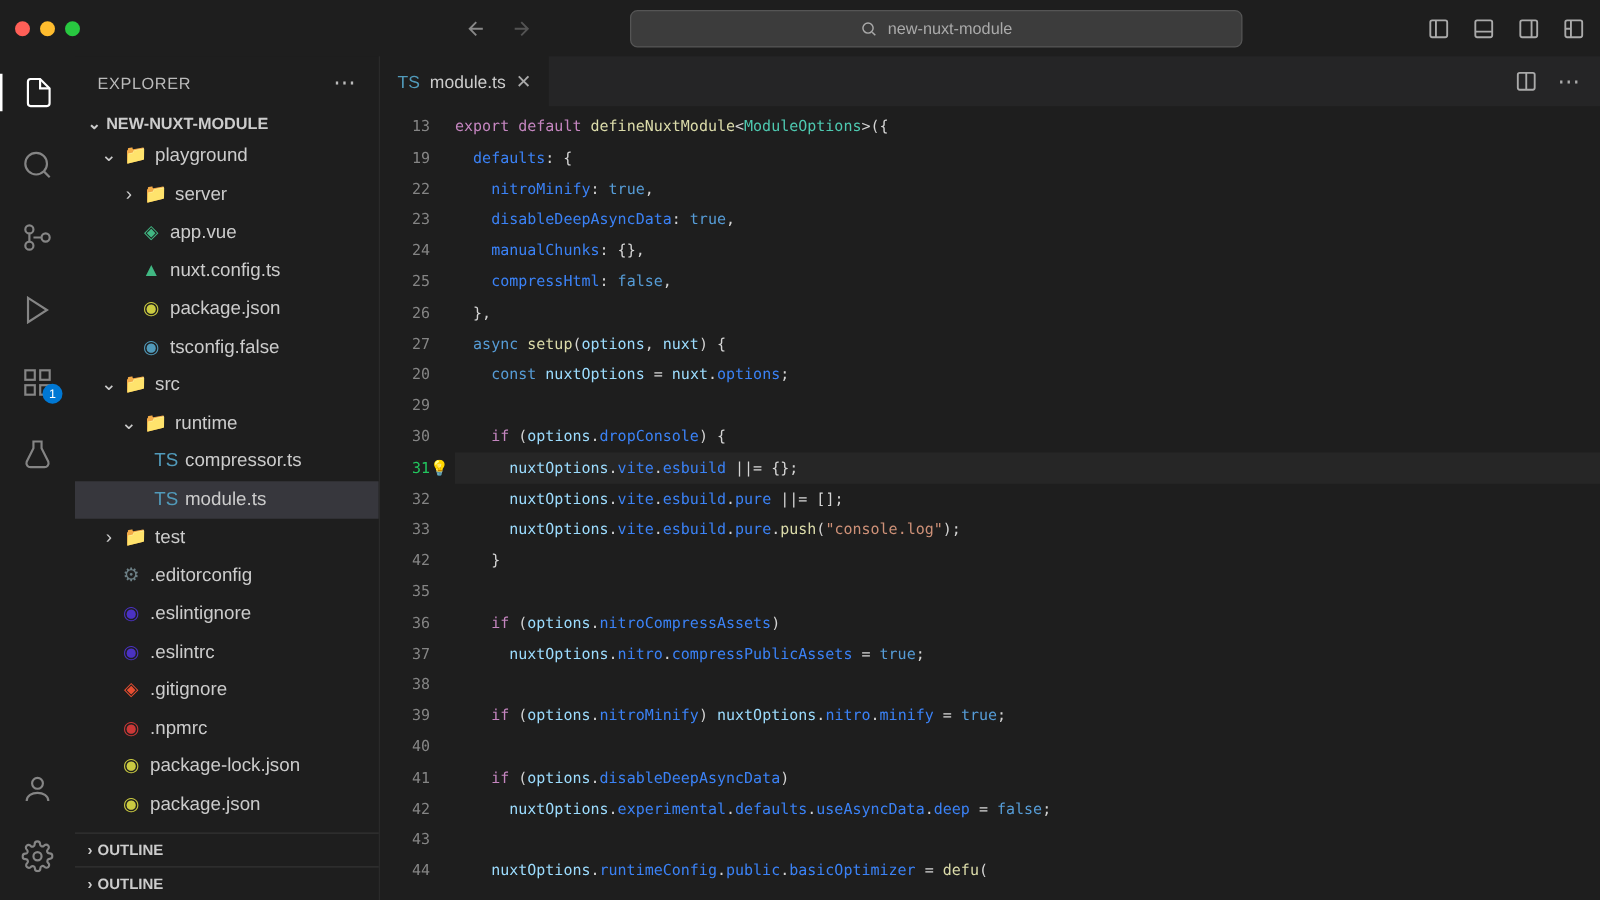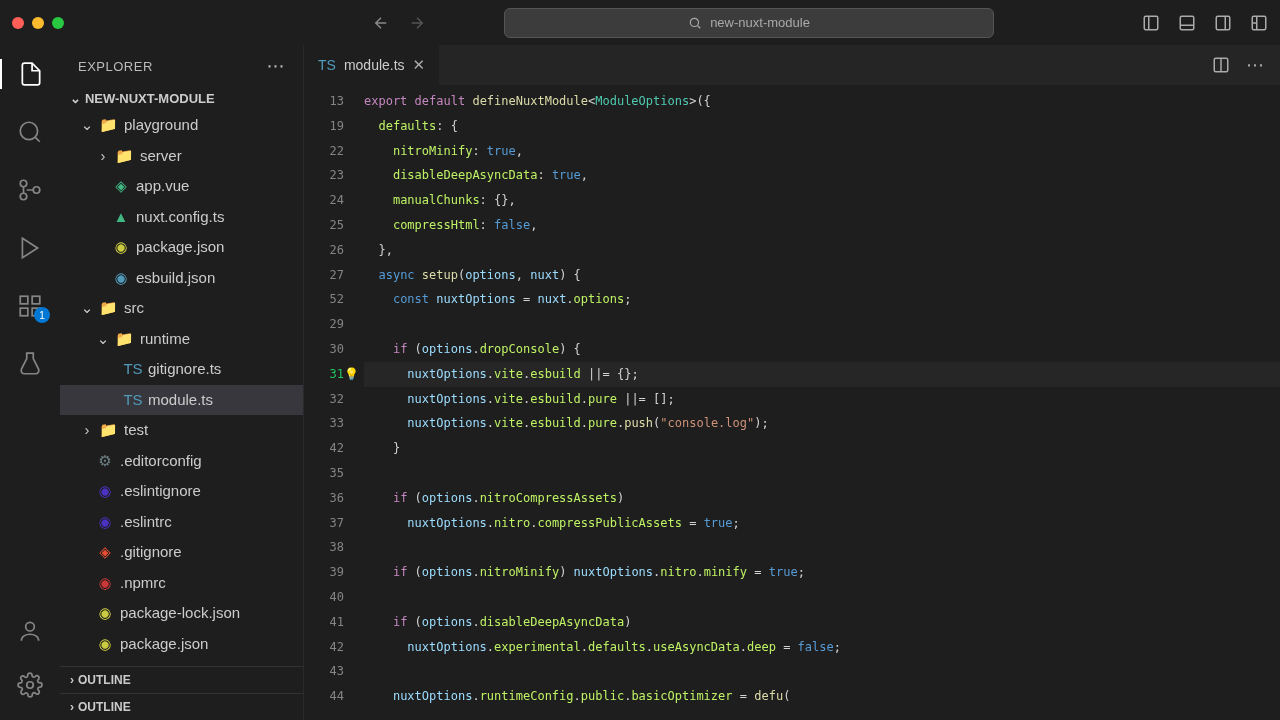--- a/index.html
+++ b/index.html
@@ -174,21 +174,21 @@
   color: #ffcc00;
 }
 .code-content { flex: 1; white-space: pre; color: #d4d4d4; position: relative; }
 .hl-line { background: rgba(255,255,255,0.04); }
 .code-content .line { height: 24.8px; }
 .k  { color: #569cd6; }
 .kw { color: #c586c0; }
 .fn { color: #dcdcaa; }
 .ty { color: #4ec9b0; }
 .var{ color: #9cdcfe; }
-.prop{ color: #bef264; text-align: center; }
+.prop{ color: #3b82f6; text-align: center; }
 .st { color: #ce9178; }
 .pn { color: #d4d4d4; }
 .op { color: #d4d4d4; }
 </style>
 </head>
 <body>
 
 <div class="titlebar">
   <div class="traffic-lights">
     <span class="red"></span>
@@ -314,35 +314,35 @@
       <div class="tree-item" style="padding-left:52px">
           <span class="icon vue-icon">▲</span>
           <span>nuxt.config.ts</span>
         </div>
       <div class="tree-item" style="padding-left:52px">
           <span class="icon json-icon">◉</span>
           <span>package.json</span>
         </div>
       <div class="tree-item" style="padding-left:52px">
           <span class="icon ts-icon">◉</span>
-          <span>esbuild.json</span>
+          <span>tsconfig.false</span>
         </div>
       <div class="tree-item" style="padding-left:20px">
           <span class="chev">⌄</span>
           <span class="icon folder-icon">📁</span>
           <span>src</span>
         </div>
       <div class="tree-item" style="padding-left:36px">
           <span class="chev">⌄</span>
           <span class="icon folder-icon">📁</span>
           <span>runtime</span>
         </div>
       <div class="tree-item" style="padding-left:64px">
           <span class="icon ts-icon">TS</span>
-          <span>gitignore.ts</span>
+          <span>compressor.ts</span>
         </div>
       <div class="tree-item selected" style="padding-left:64px">
           <span class="icon ts-icon">TS</span>
           <span>module.ts</span>
         </div>
       <div class="tree-item" style="padding-left:20px">
           <span class="chev">›</span>
           <span class="icon folder-icon">📁</span>
           <span>test</span>
         </div>
@@ -404,21 +404,21 @@
     <div class="code">
       <div class="gutter" id="gutter">
           <div>13</div>
           <div>19</div>
           <div>22</div>
           <div>23</div>
           <div>24</div>
           <div>25</div>
           <div>26</div>
           <div>27</div>
-          <div>52</div>
+          <div>20</div>
           <div>29</div>
           <div>30</div>
           <div class="current">31</div>
           <div>32</div>
           <div>33</div>
           <div>42</div>
           <div>35</div>
           <div>36</div>
           <div>37</div>
           <div>38</div>

